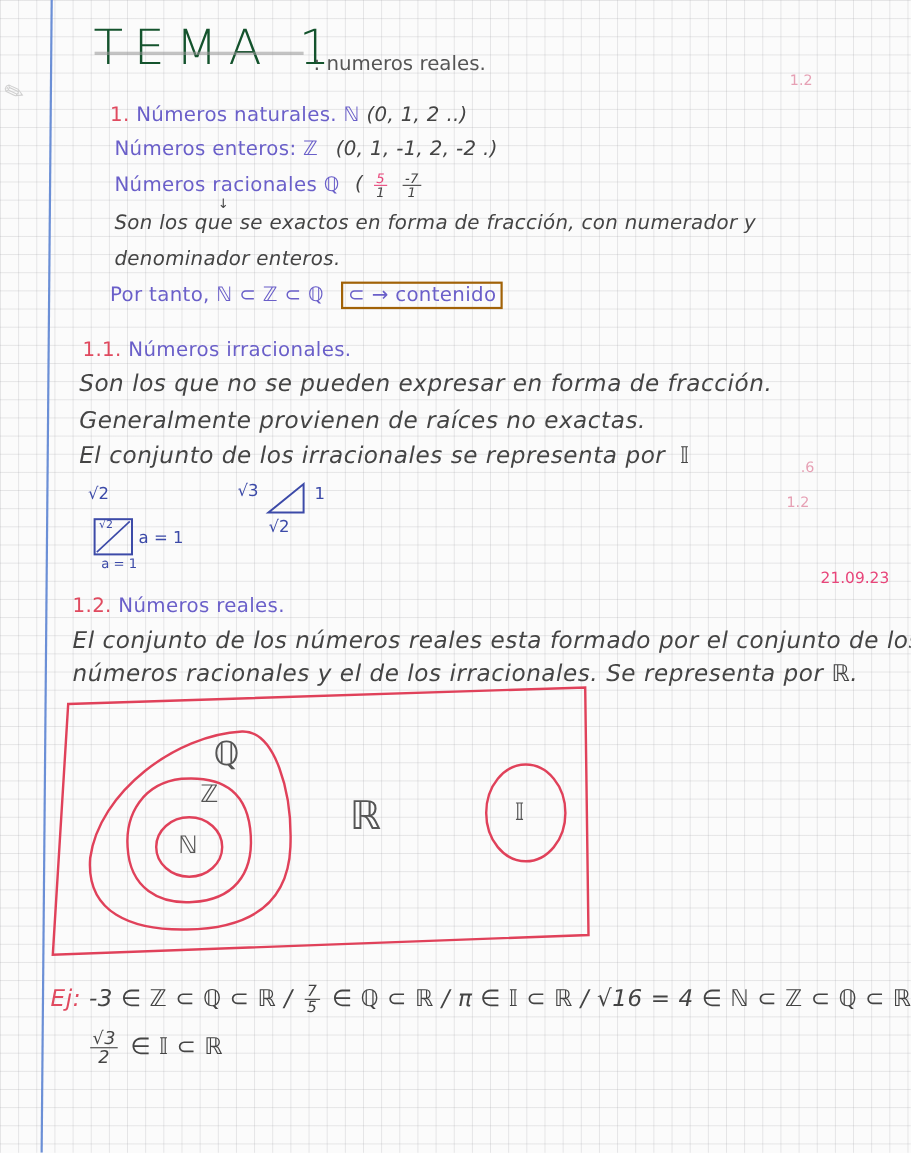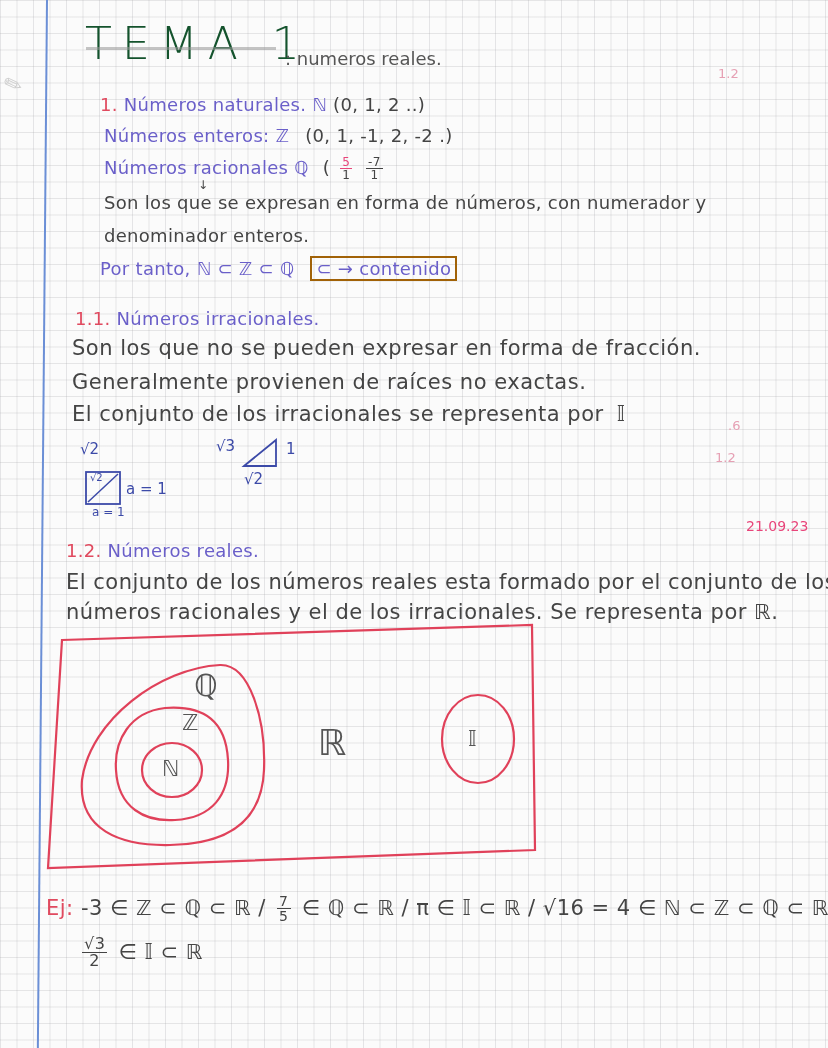--- a/index.html
+++ b/index.html
@@ -19,21 +19,21 @@
       background: #6b8fd6; transform: skewX(-0.5deg); transform-origin: top;
     }
     .page-mark { left: 4px; top: 72px; font-size: 22px; color: #cfcfcf; transform: rotate(-20deg); }
     .title-big { left: 85px; top: 18px; font-size: 44px; letter-spacing: 10px; color: #14532d; font-weight: 300; font-family: "DejaVu Sans", sans-serif; }
     .title-strike { position:absolute; left: 86px; top: 47px; width: 190px; height: 3px; background: rgba(150,150,150,0.55); }
     .title-sub { left: 285px; top: 48px; font-size: 18px; color: #555; }
     .faint { color: #e6a0b4; font-size: 13px; }
     .blue { color: #6a5fc9; }
     .red { color: #e04a5f; }
     .pink { color: #e8457a; }
-    .gray { color: #444; }
+    .gray { color: #444; font-style: italic; }
     .hw { font-size: 18px; letter-spacing: 0.3px; }
     .hw-lg { font-size: 21px; letter-spacing: 0.5px; }
     .boxed { border: 2px solid #a16207; padding: 0 4px; text-align: center; }
     .frac { display: inline-flex; flex-direction: column; align-items: center; vertical-align: middle; font-size: 12px; line-height: 12px; margin: 0 4px; }
     .frac .num { border-bottom: 1.5px solid currentColor; padding: 0 2px; }
     .venn { position: absolute; left: 0; top: 0; }
     .small-math { font-size: 15px; color: #3c4aa8; }
   </style>
 </head>
 <body>
@@ -64,21 +64,21 @@
   <span class="frac gray">
     <span class="num pink">5</span>
     <span>1</span>
   </span>
   <span class="frac gray">
     <span class="num">-7</span>
     <span>1</span>
   </span>
 </div>
 <div class="abs" style="left:198px; top:178px; font-size:12px; color:#444;">↓</div>
-<div class="abs hw gray" style="left:104px; top:192px;">Son los que se expresan en forma de números, con numerador y</div>
+<div class="abs hw gray" style="left:104px; top:192px;">Son los que se exactos en forma de fracción, con numerador y</div>
 <div class="abs hw gray" style="left:104px; top:225px;">denominador enteros.</div>
 <div class="abs hw blue" style="left:100px; top:258px;">
   <span>Por tanto,</span>
   <span>ℕ ⊂ ℤ ⊂ ℚ</span>
   <span class="boxed" style="margin-left:10px;">⊂ → contenido</span>
 </div>
 
 <div class="abs hw" style="left:75px; top:308px;">
   <span class="red">1.1.</span>
   <span class="blue">Números irracionales.</span>

